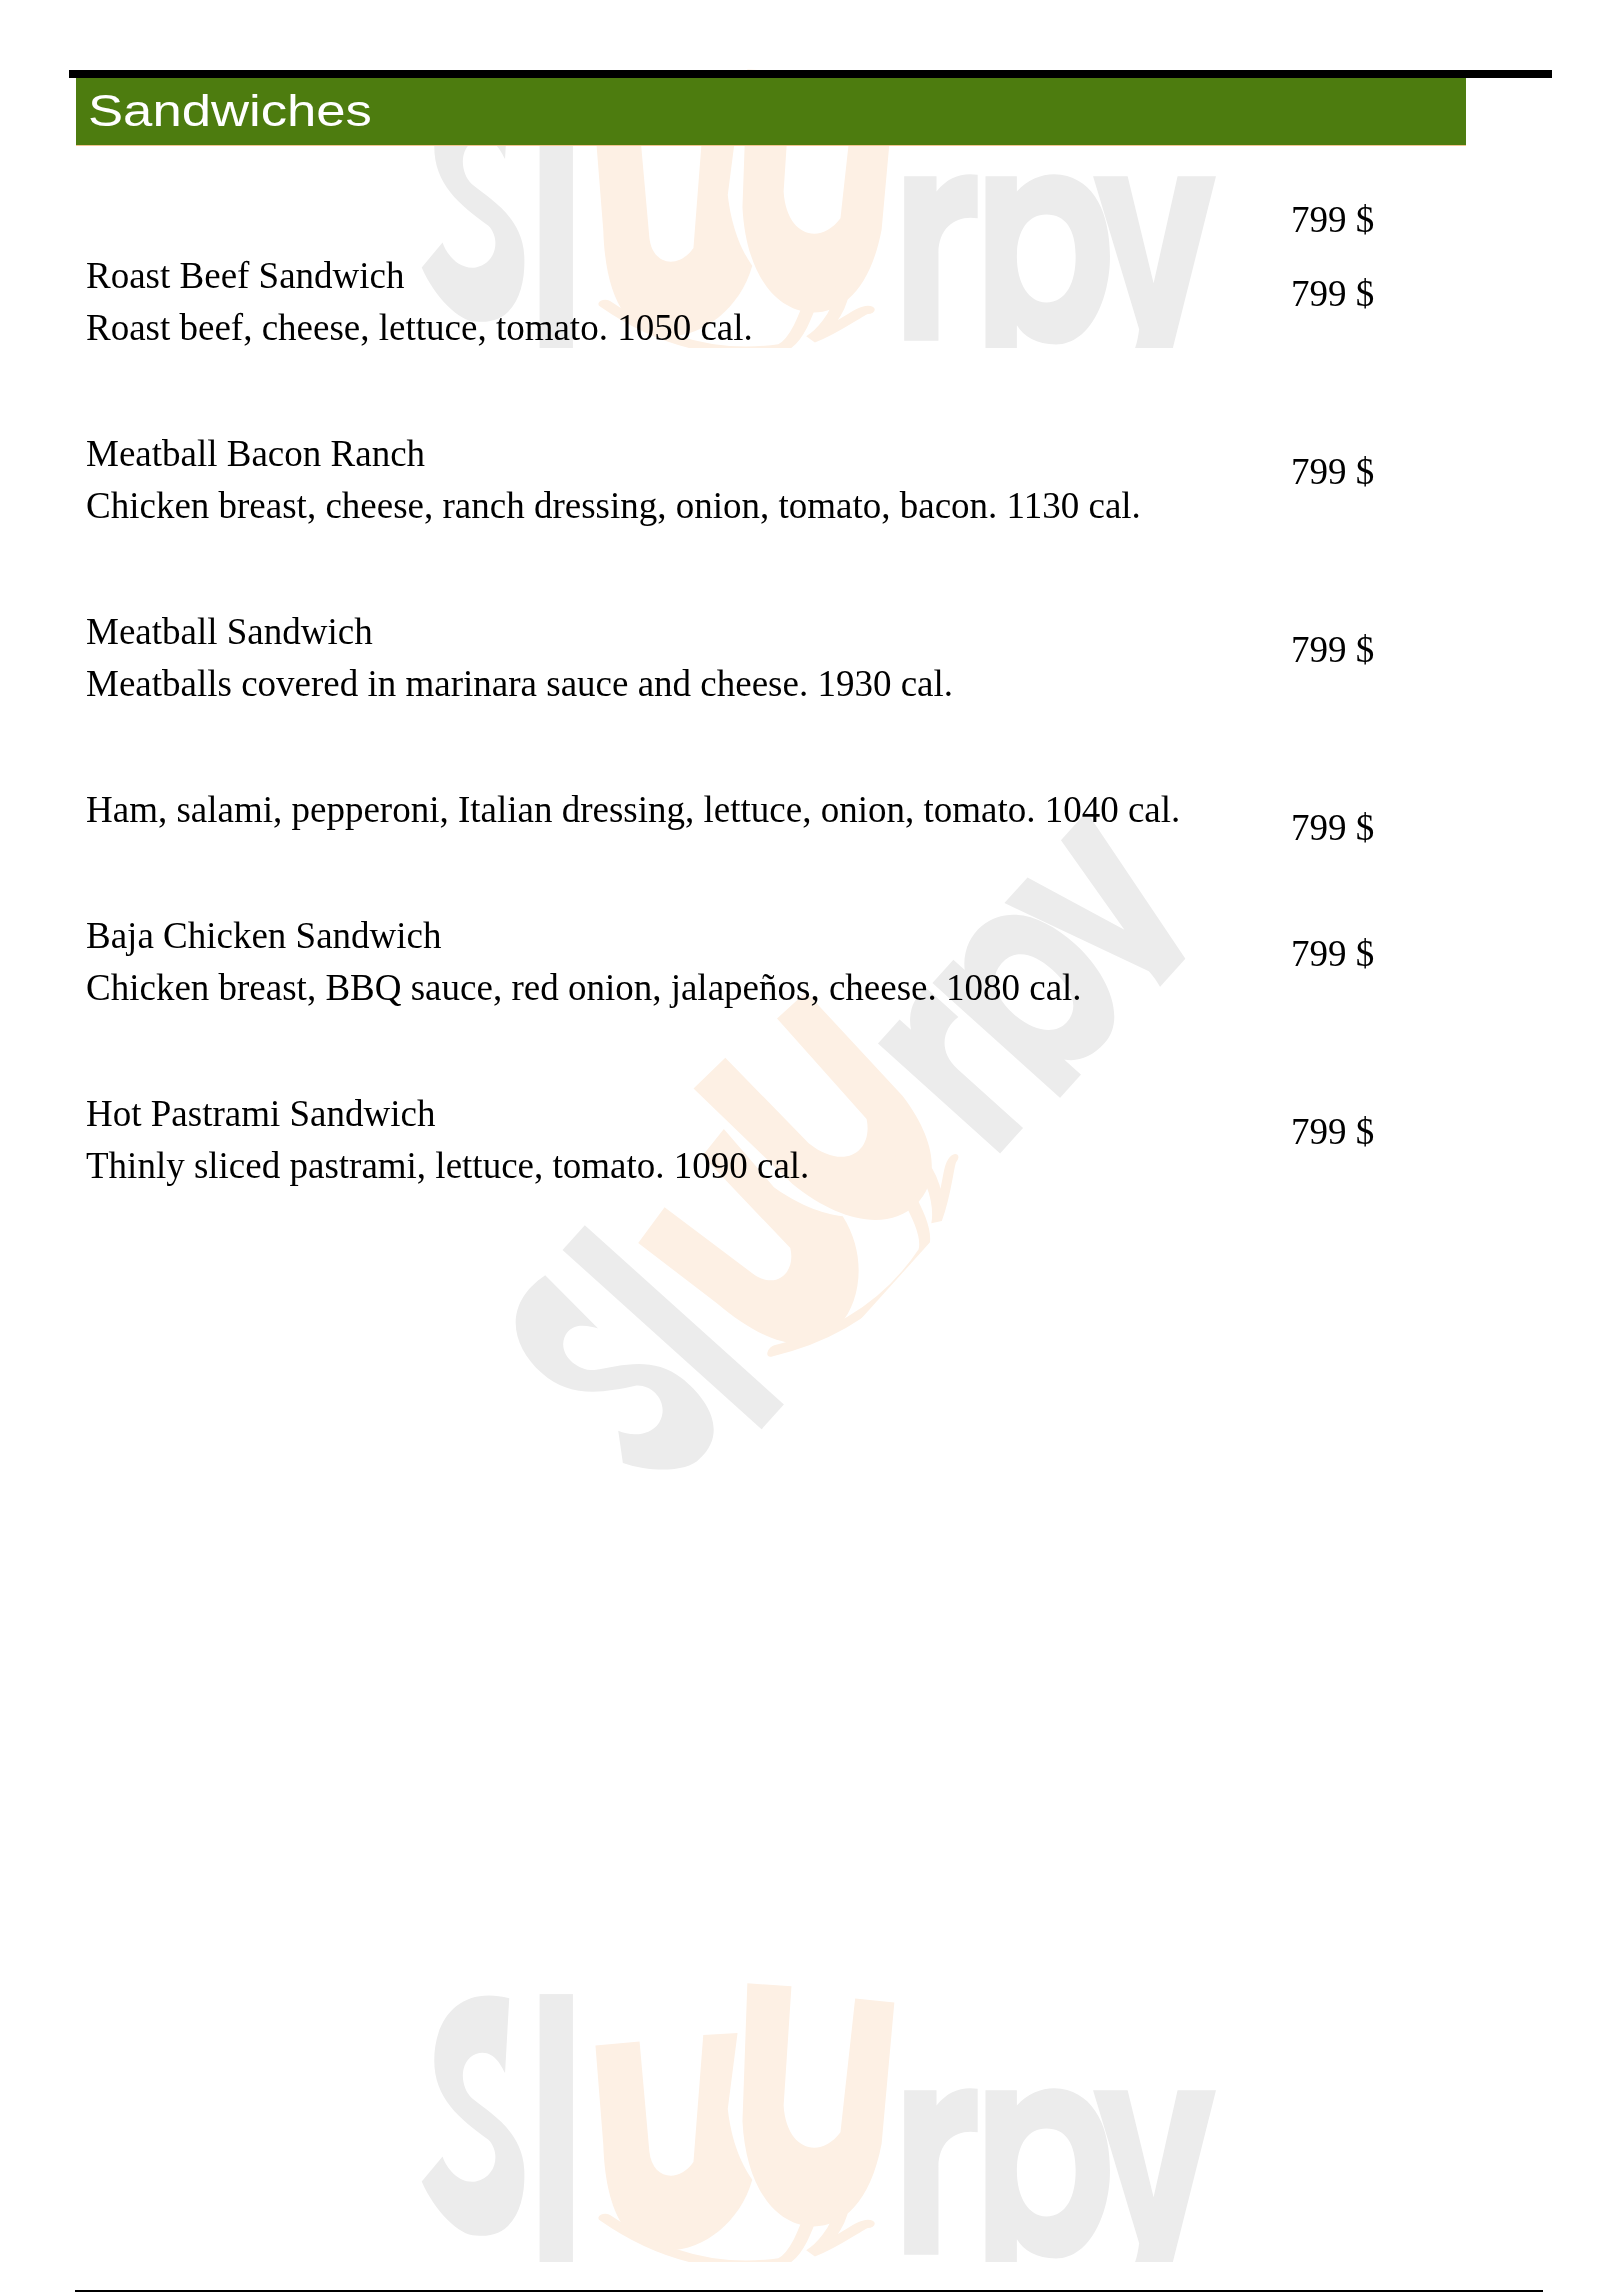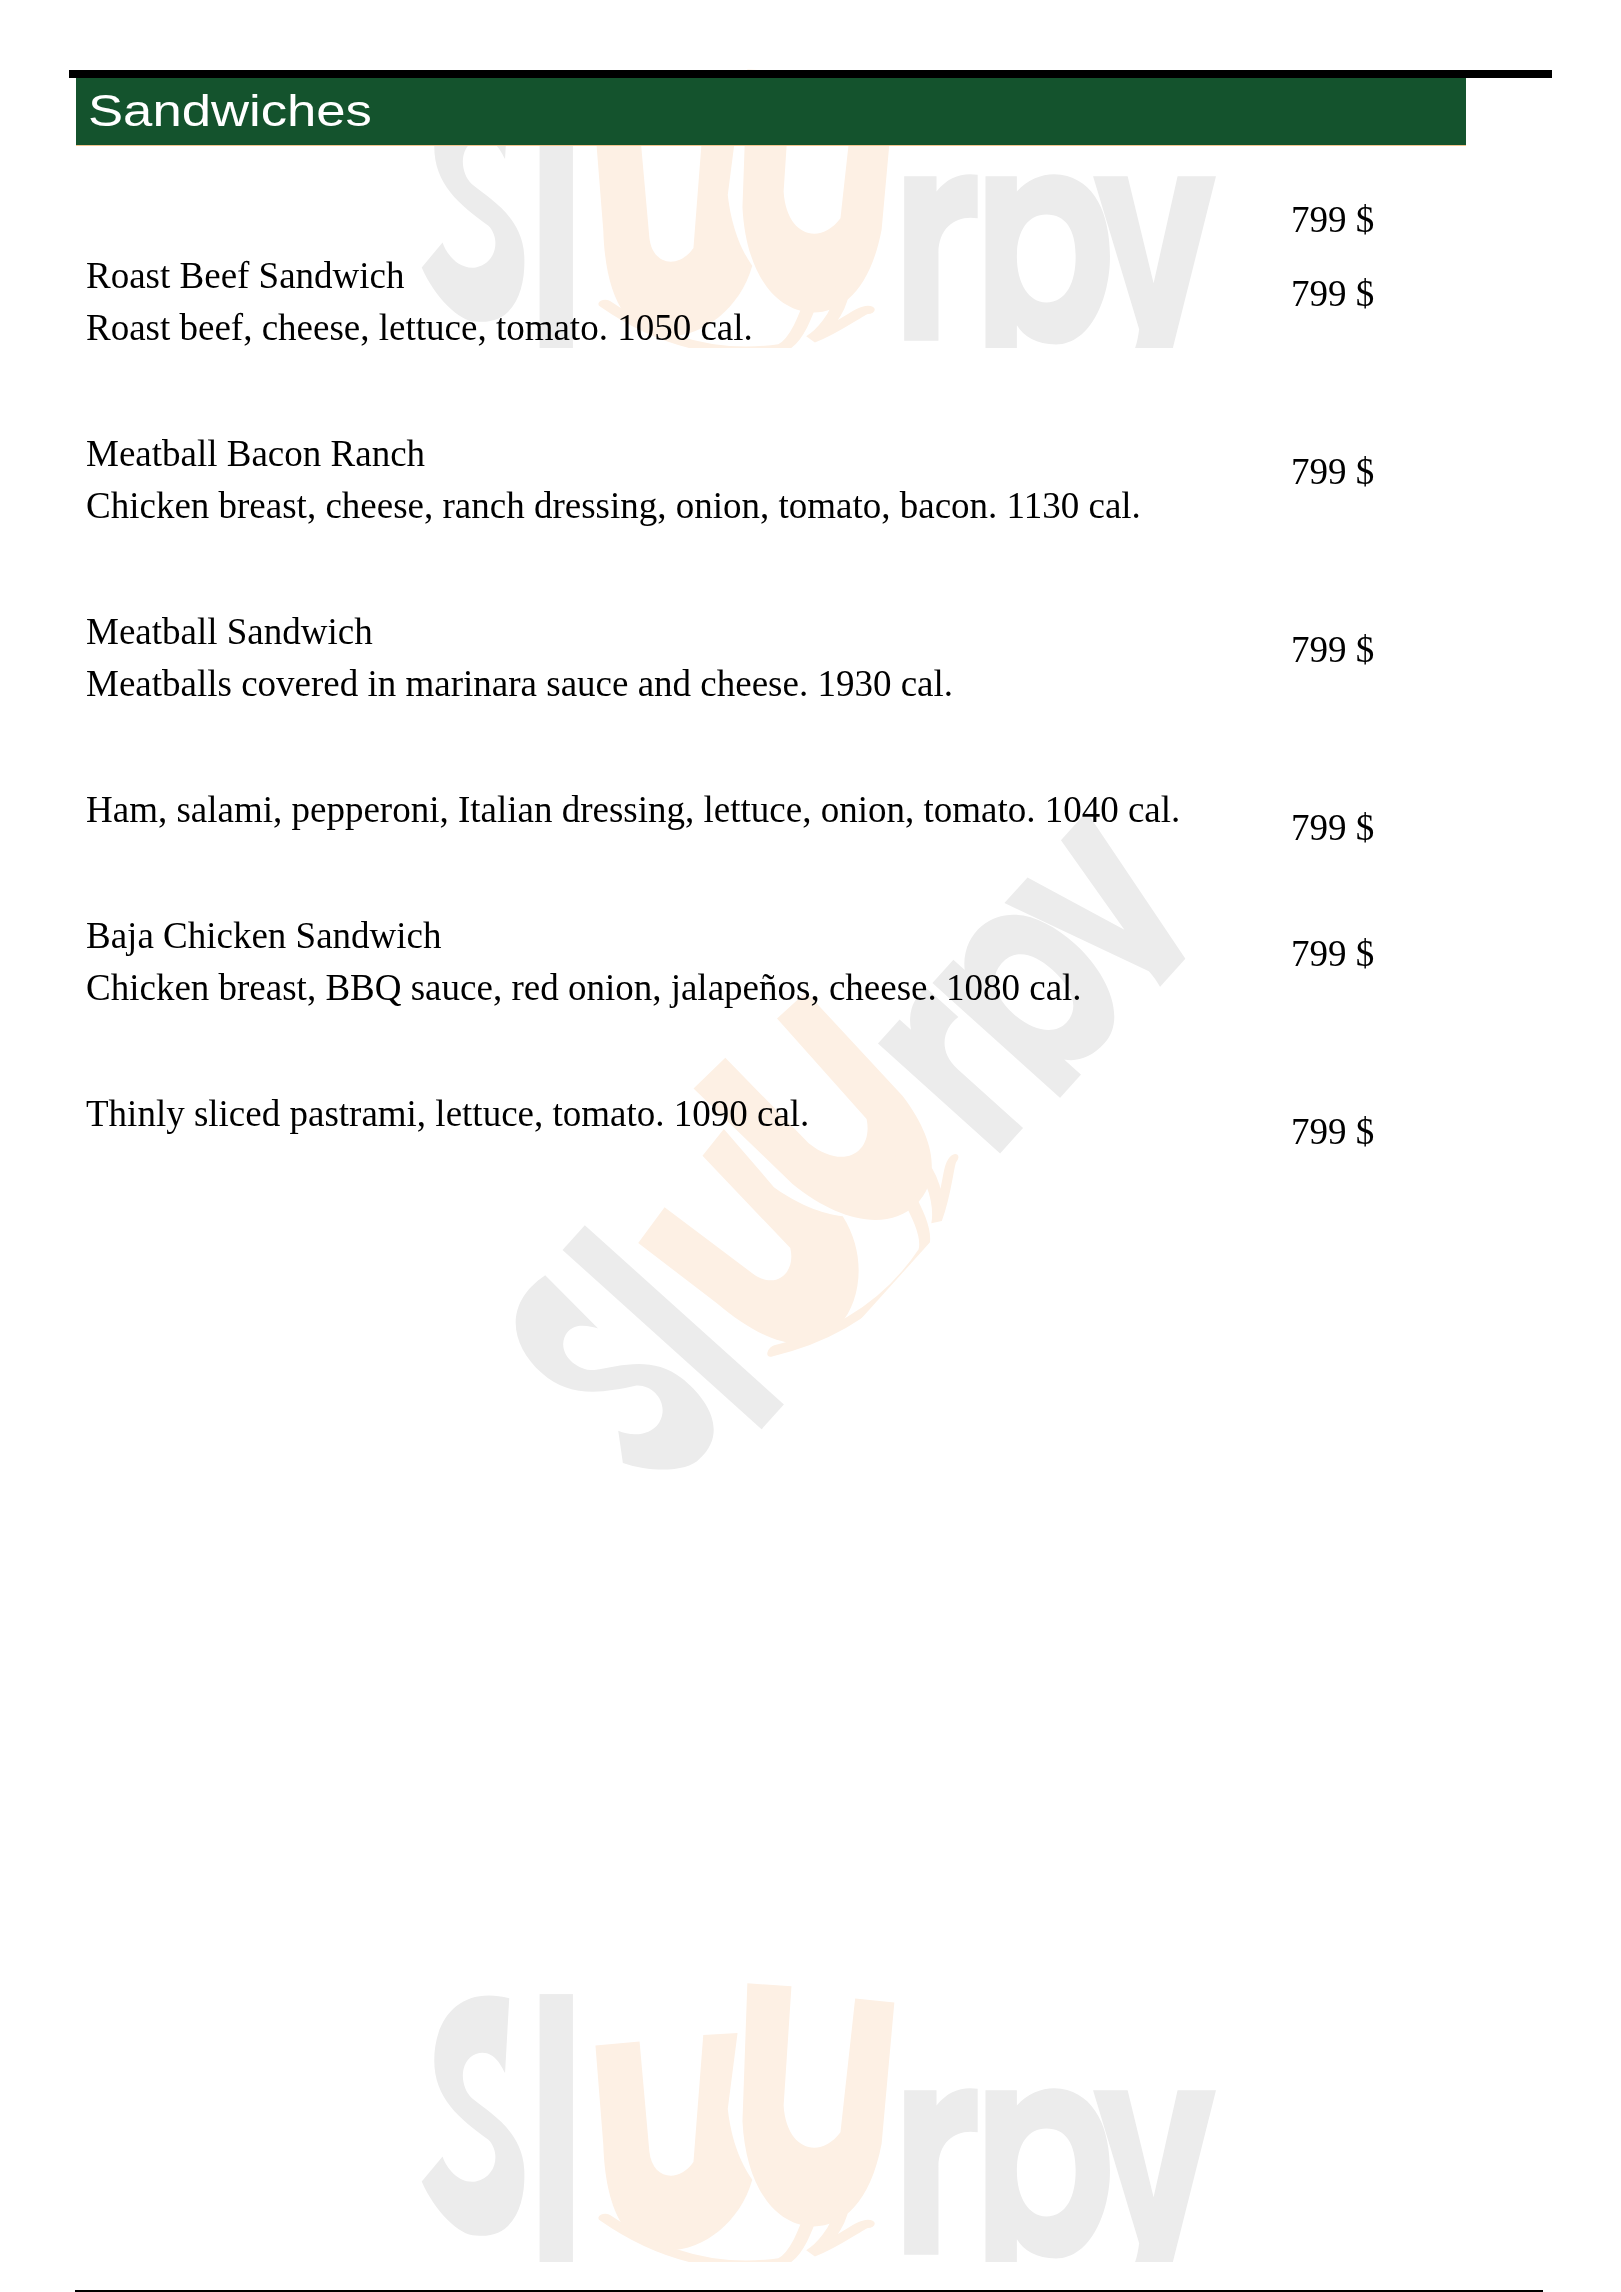--- a/index.html
+++ b/index.html
@@ -8,21 +8,21 @@
   
   .wm { position:absolute; width:810px; height:294px; pointer-events:none; z-index:0; }
   .wm .g { fill:#ececec; }
   .wm .o { fill:#fdf0e4; }
   .wm .os { stroke:#fdf0e4; fill:none; stroke-width:14; stroke-linecap:round; }
   .wm-top { left:409px; top:54px; }
   .wm-mid { left:431px; top:980px; transform:rotate(-48deg); transform-origin:50% 50%; }
   .wm-bot { left:409px; top:1968px; }
 
   .top-rule { position:absolute; left:69px; top:70px; width:1483px; height:7.8px; background:#000; z-index:2; }
-  .section-header { position:absolute; left:76px; top:77px; width:1390px; height:68px; background:#14532d; z-index:1; box-shadow:0 1px 0 #f2c58f; }
+  .section-header { position:absolute; left:76px; top:77px; width:1390px; height:68px; background:#4d7c0f; z-index:1; box-shadow:0 1px 0 #f2c58f; }
   .section-title { position:absolute; left:11.8px; top:5.9px; font-family:"Liberation Sans", "DejaVu Sans", sans-serif; font-size:45px; color:#fff; line-height:55px; transform:scaleX(1.17); transform-origin:left center; white-space:nowrap; }
 
   .menu-list { position:absolute; left:86px; top:176px; width:1313px; z-index:2; }
   .menu-item { position:relative; margin-bottom:74px; }
   .item-text { width:1176px; font-size:37px; line-height:52px; }
   .item-name, .item-desc { display:block; }
   .item-price { position:absolute; left:1205px; top:0; font-size:37px; line-height:52px; white-space:nowrap;margin-top:18px; }
 
   .bottom-rule { position:absolute; left:75px; top:2290px; width:1468px; height:2px; background:#000; z-index:2; }
 </style>
@@ -107,20 +107,21 @@
   <div class="menu-item">
     <div class="item-text">
       <span class="item-name">Baja Chicken Sandwich</span>
       <span class="item-desc">Chicken breast, BBQ sauce, red onion, jalapeños, cheese. 1080 cal.</span>
     </div>
     <span class="item-price">799 $</span>
   </div>
 
   <div class="menu-item">
     <div class="item-text">
+      <span class="item-name">Hot Pastrami Sandwich</span>
       <span class="item-desc">Thinly sliced pastrami, lettuce, tomato. 1090 cal.</span>
     </div>
     <span class="item-price">799 $</span>
   </div>
 </div>
 
 <div class="bottom-rule"></div>
 
 
 </body></html>

